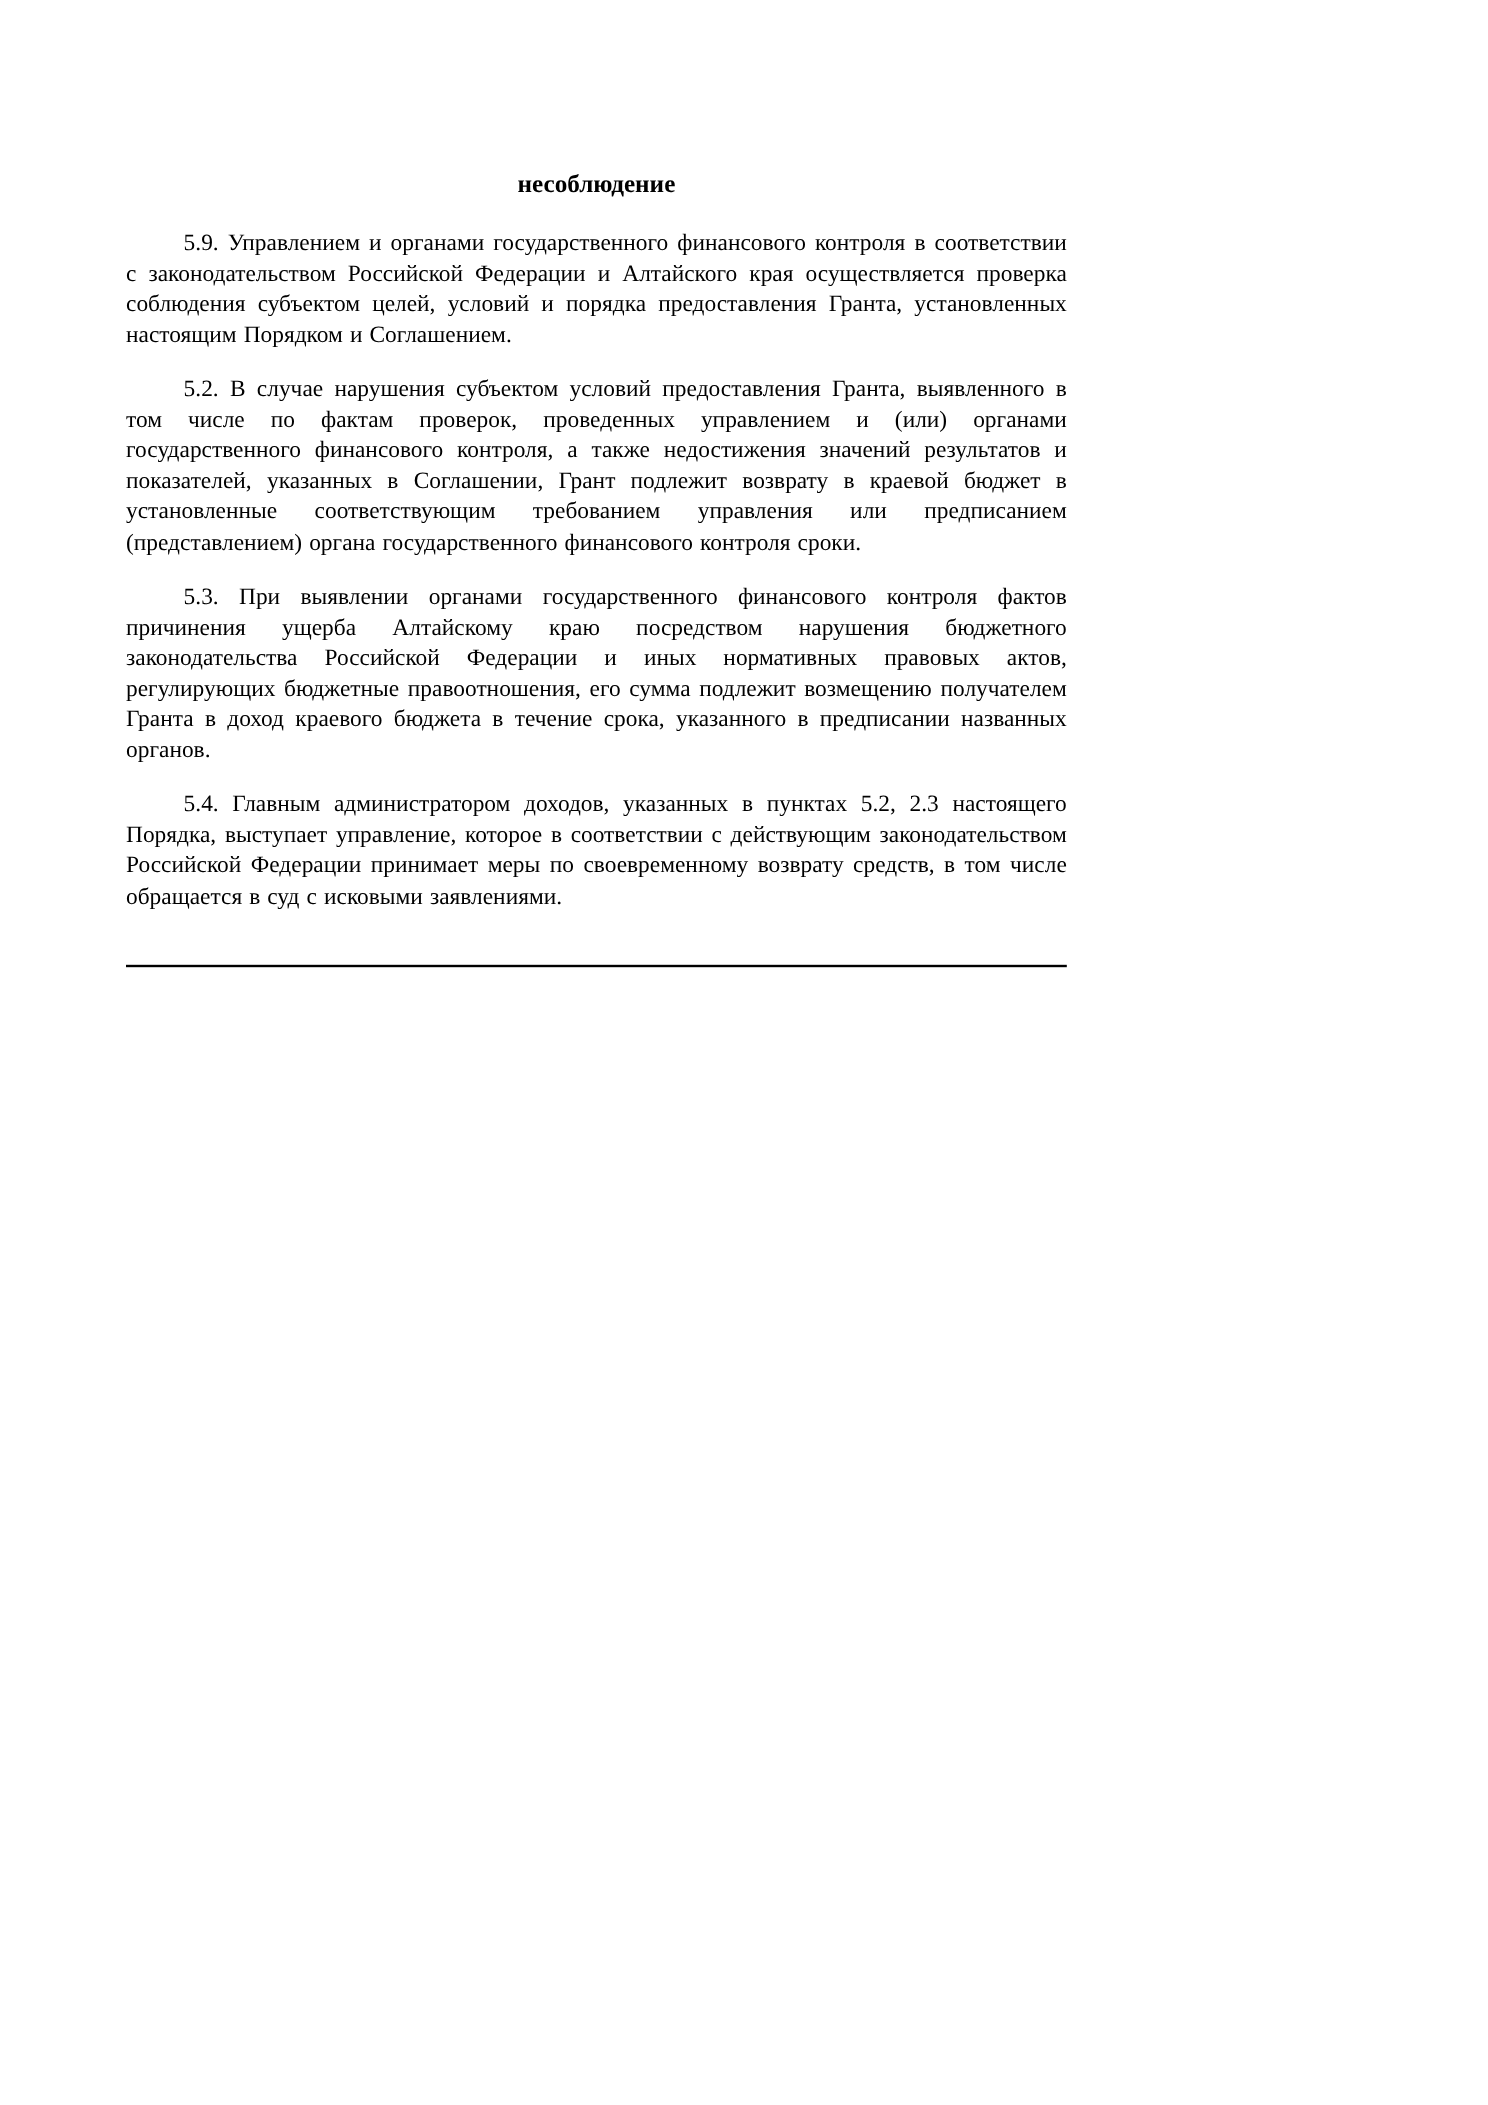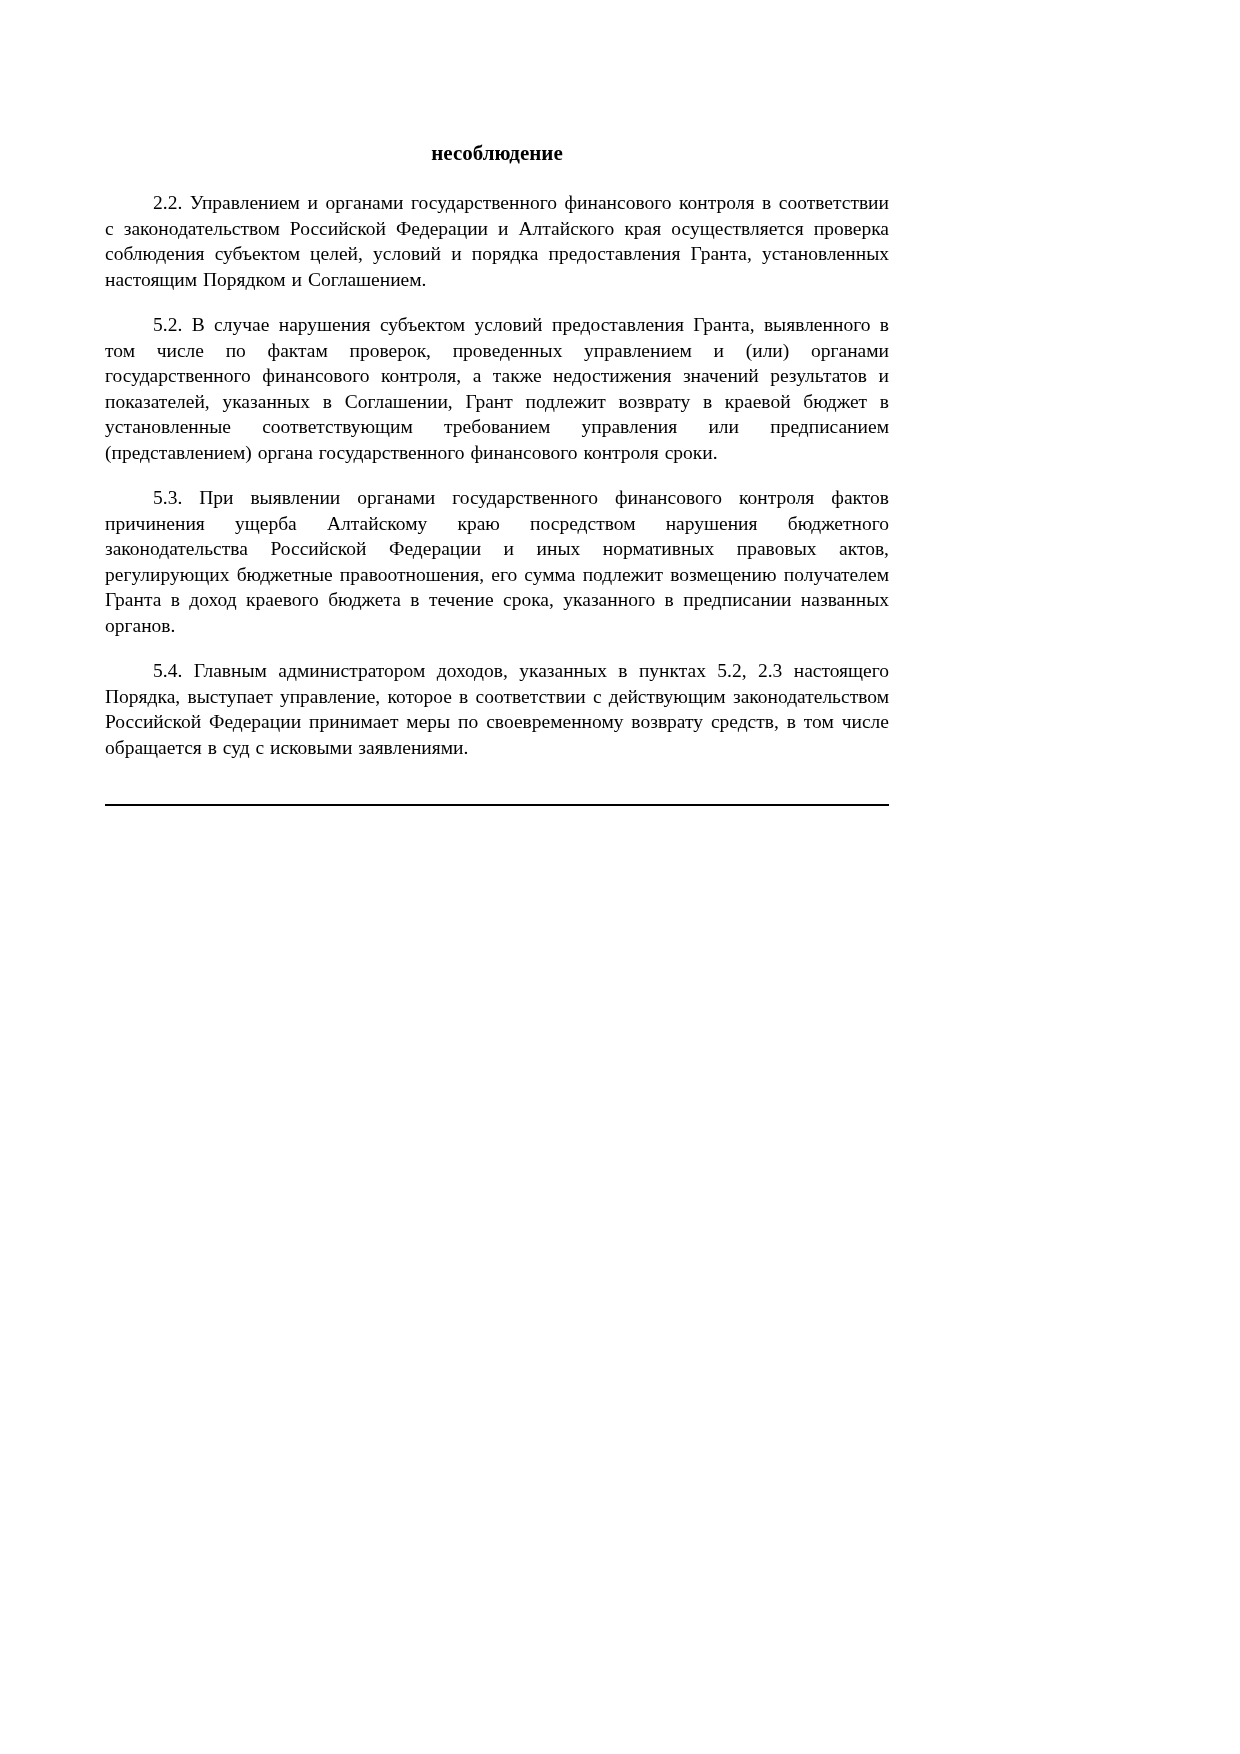--- a/index.html
+++ b/index.html
@@ -43,21 +43,21 @@
     margin-top: 44px;
     width: 100%;
   }
 </style>
 </head>
 <body>
 
 <div class="page">
   <h1 class="doc-title">несоблюдение</h1>
 
-  <p class="doc-paragraph">2.2. Управлением и органами государственного финансового контроля в соответствии с законодательством Российской Федерации и Алтайского края осуществляется проверка соблюдения субъектом целей, условий и порядка предоставления Гранта, установленных настоящим Порядком и Соглашением.</p>
+  <p class="doc-paragraph">5.9. Управлением и органами государственного финансового контроля в соответствии с законодательством Российской Федерации и Алтайского края осуществляется проверка соблюдения субъектом целей, условий и порядка предоставления Гранта, установленных настоящим Порядком и Соглашением.</p>
 
   <p class="doc-paragraph">5.2. В случае нарушения субъектом условий предоставления Гранта, выявленного в том числе по фактам проверок, проведенных управлением и (или) органами государственного финансового контроля, а также недостижения значений результатов и показателей, указанных в Соглашении, Грант подлежит возврату в краевой бюджет в установленные соответствующим требованием управления или предписанием (представлением) органа государственного финансового контроля сроки.</p>
 
   <p class="doc-paragraph">5.3. При выявлении органами государственного финансового контроля фактов причинения ущерба Алтайскому краю посредством нарушения бюджетного законодательства Российской Федерации и иных нормативных правовых актов, регулирующих бюджетные правоотношения, его сумма подлежит возмещению получателем Гранта в доход краевого бюджета в течение срока, указанного в предписании названных органов.</p>
 
   <p class="doc-paragraph">5.4. Главным администратором доходов, указанных в пунктах 5.2, 2.3 настоящего Порядка, выступает управление, которое в соответствии с действующим законодательством Российской Федерации принимает меры по своевременному возврату средств, в том числе обращается в суд с исковыми заявлениями.</p>
 
   <hr class="doc-divider">
 </div>
 

